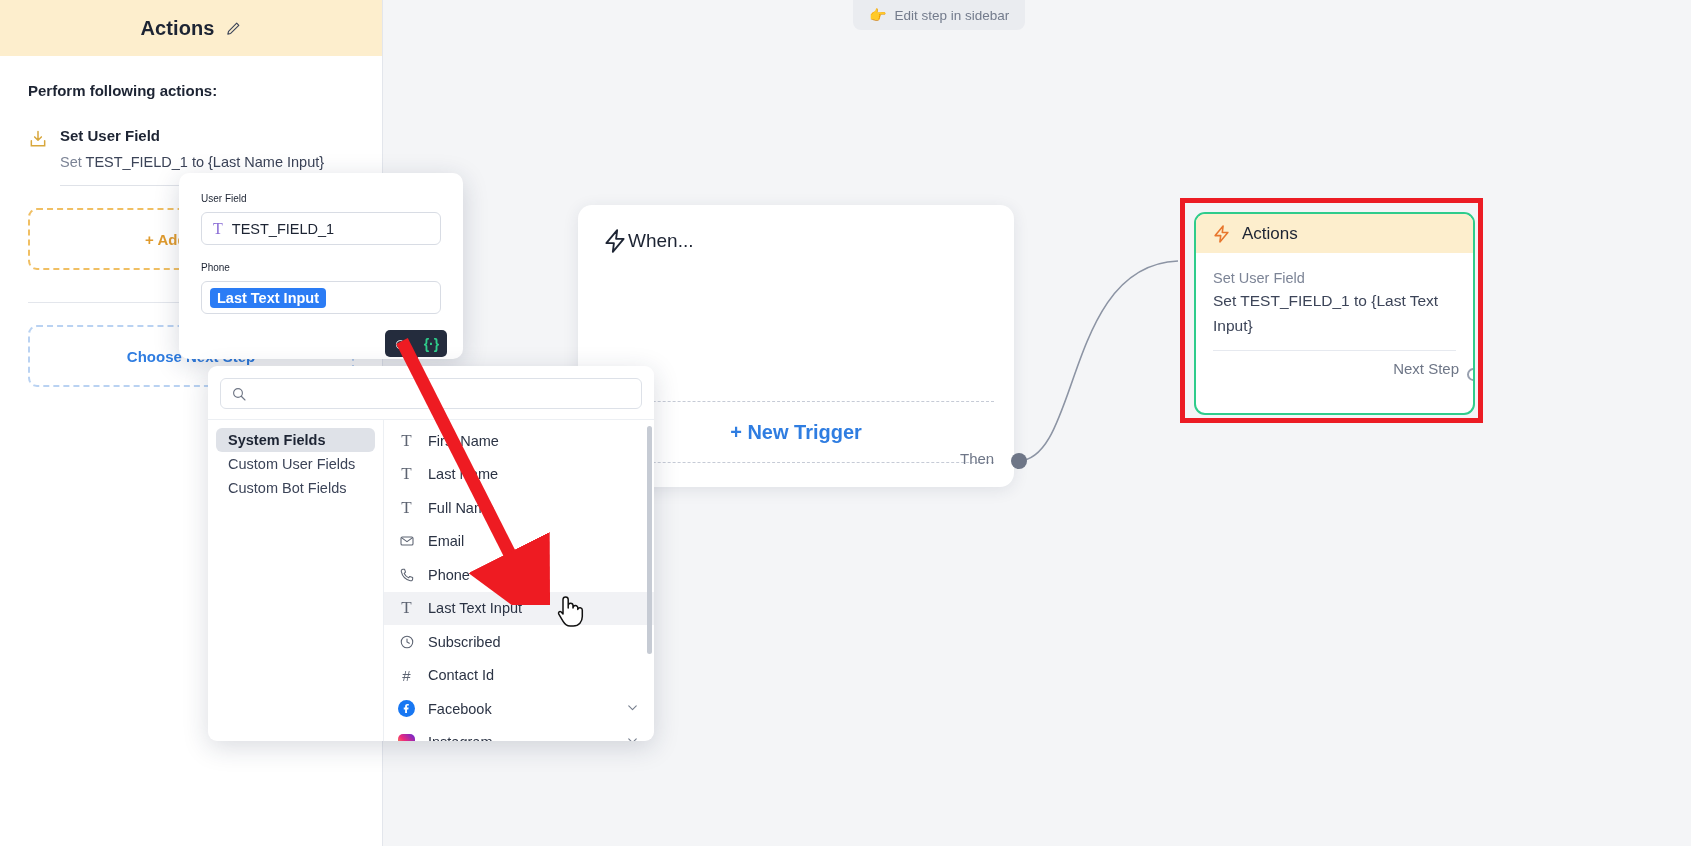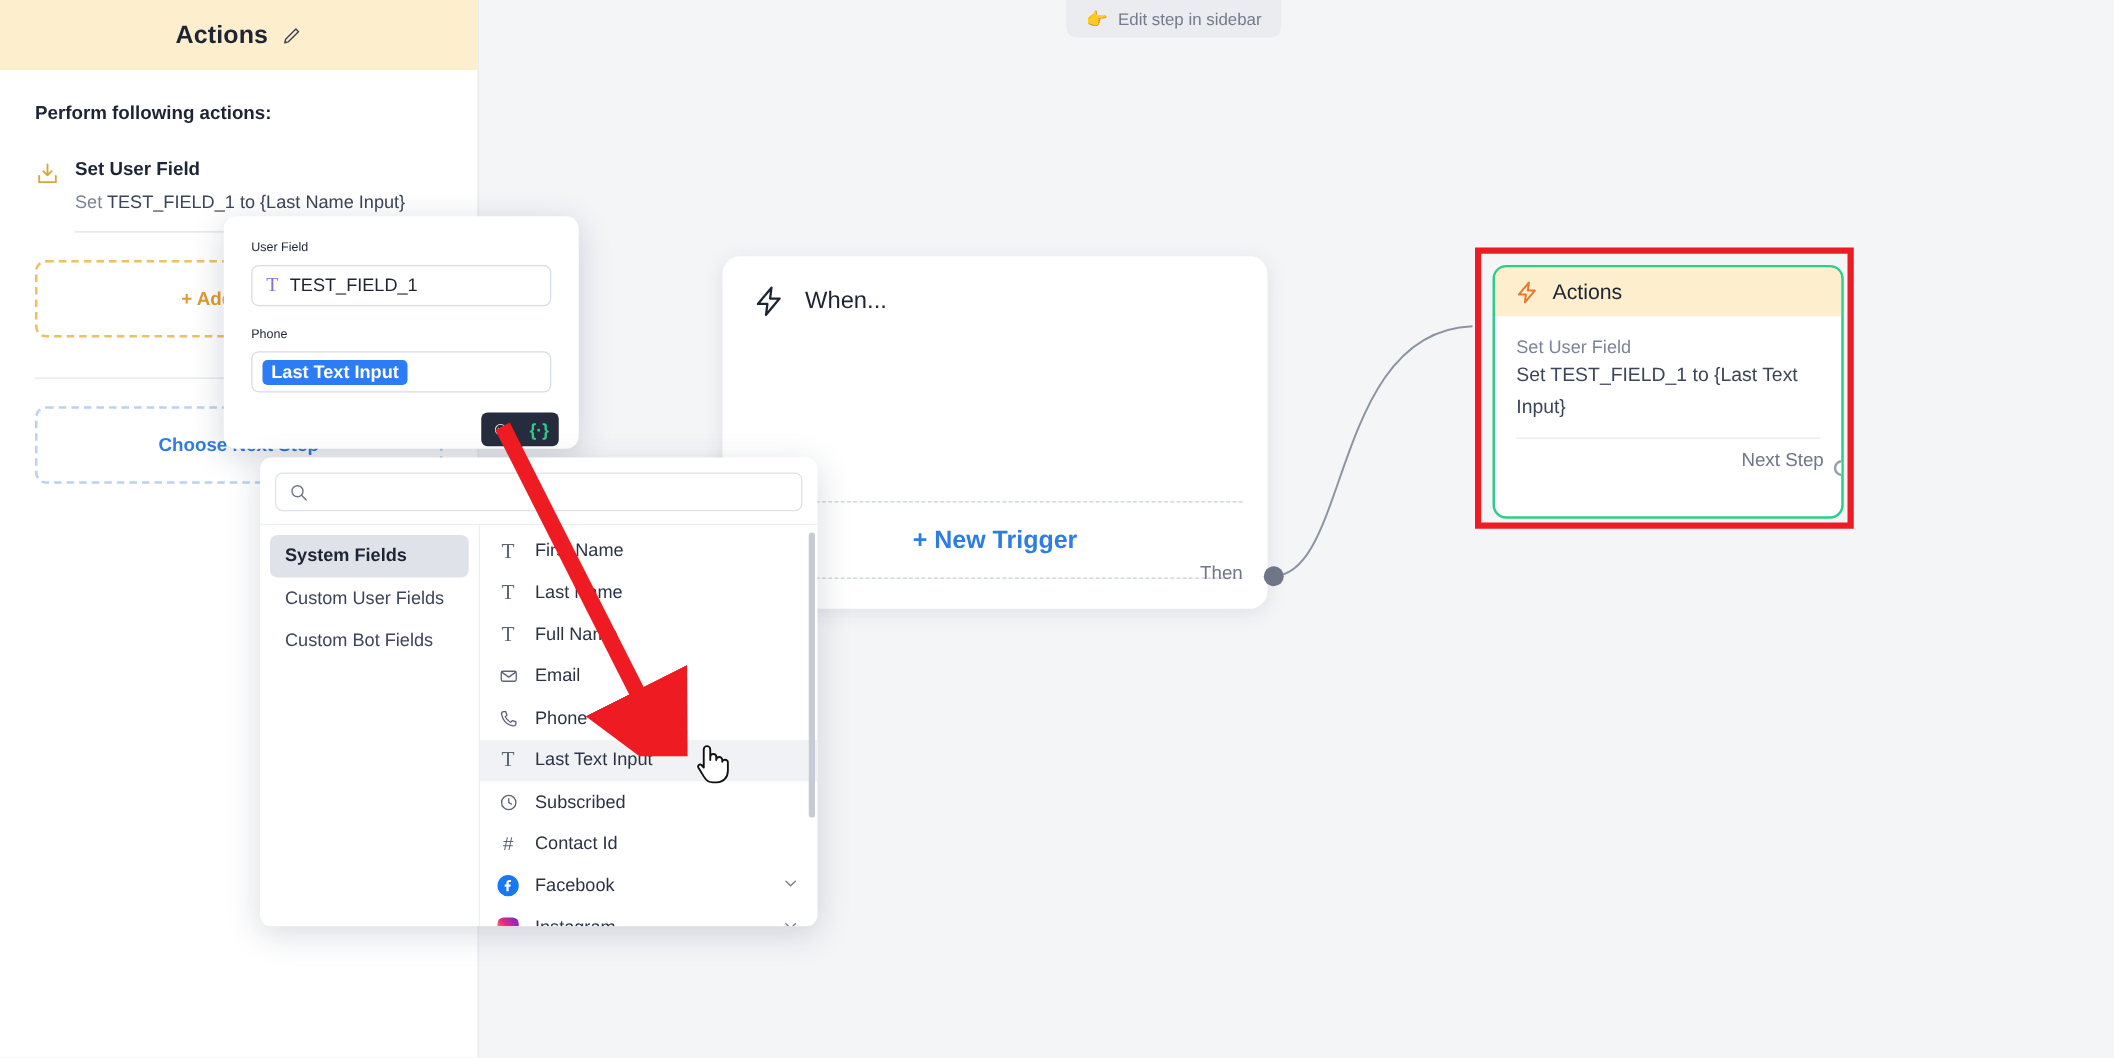--- a/index.html
+++ b/index.html
@@ -76,21 +76,21 @@
 
   
   .when-card {
     position: absolute; left: 578px; top: 205px;
     width: 436px; height: 282px;
     background: #fff; border-radius: 14px;
     box-shadow: 0 3px 16px rgba(40,50,80,.10);
     z-index: 5;
   }
   .when-head {
-    display: flex; align-items: center; gap: 16px;
+    display: flex; align-items: center; 
     padding: 22px 24px 0 24px;
   }
   .bolt-icon { width: 26px; height: 28px; color: #1d2433; }
   .when-title { font-size: 19px; color: #1d2433; }
   .trigger-item {
     margin: 18px 20px 0 20px;
     background: #e3f3e7; border-radius: 9px;
     padding: 12px 14px; display: flex; gap: 12px; align-items: flex-start;
   }
   .msgr-icon { width: 26px; height: 26px; flex: 0 0 26px; margin-top: 2px;}
@@ -211,21 +211,21 @@
     display: flex; align-items: center; padding: 0 10px; gap: 8px;
   }
   .dd-search svg { color: #6f7685; }
   .dd-search input {
     border: none; outline: none; flex: 1; font-size: 14px;
     font-family: "Liberation Sans", sans-serif; color: #1d2433; background: transparent;
   }
   .dd-body { flex: 1; display: flex; border-top: 1px solid #eceff3; min-height: 0; }
   .dd-left { width: 176px; padding: 8px 8px 0 8px; border-right: 1px solid #eceff3; }
   .dd-cat {
-    height: 34px; border-radius: 6px; display: flex; align-items: center;
+    height: 24px; border-radius: 6px; display: flex; align-items: center;
     padding: 0 12px; font-size: 14.5px; color: #3c4458;
   }
   .dd-cat.active { background: #dfe2e8; font-weight: bold; color: #1d2433; }
   .dd-right { flex: 1; position: relative; overflow: hidden; padding-top: 4px; }
   .dd-item {
     height: 33.5px; display: flex; align-items: center; gap: 13px;
     padding: 0 14px; font-size: 14.5px; color: #2b3344;
   }
   .dd-item.hover { background: #f1f2f5; }
   .dd-ic { width: 17px; display: flex; justify-content: center; color: #5d6472; font-size: 15px; }

